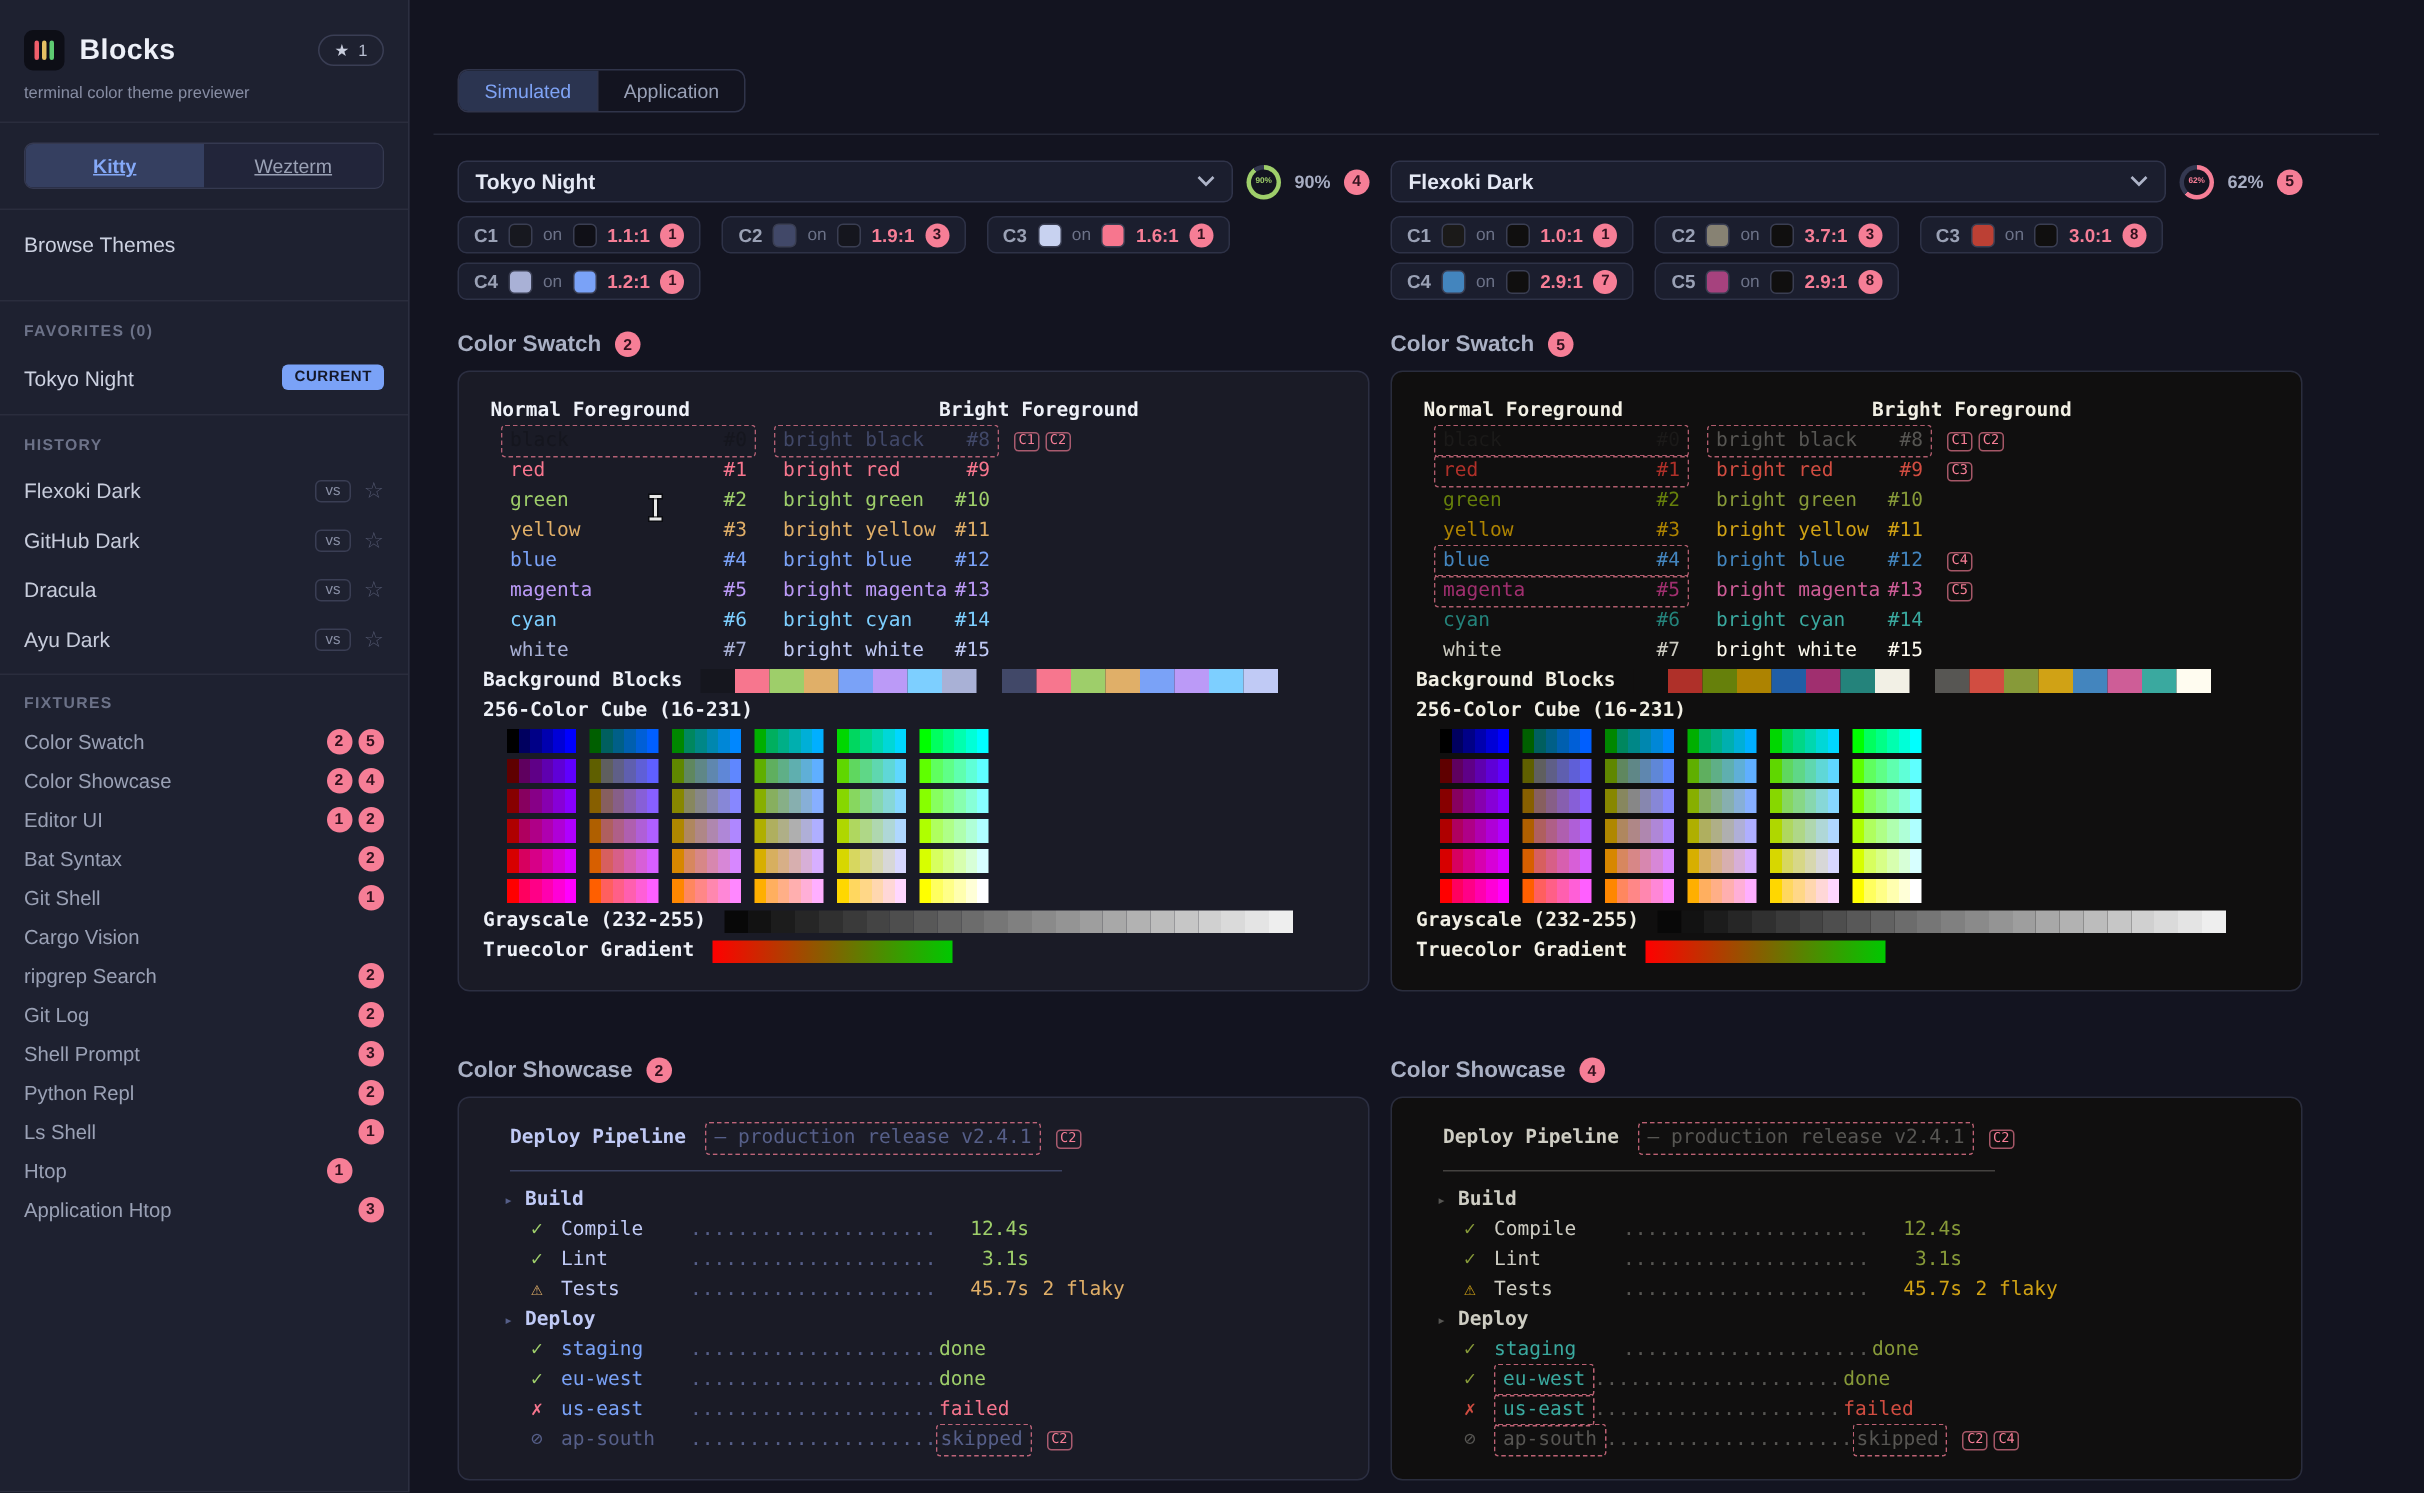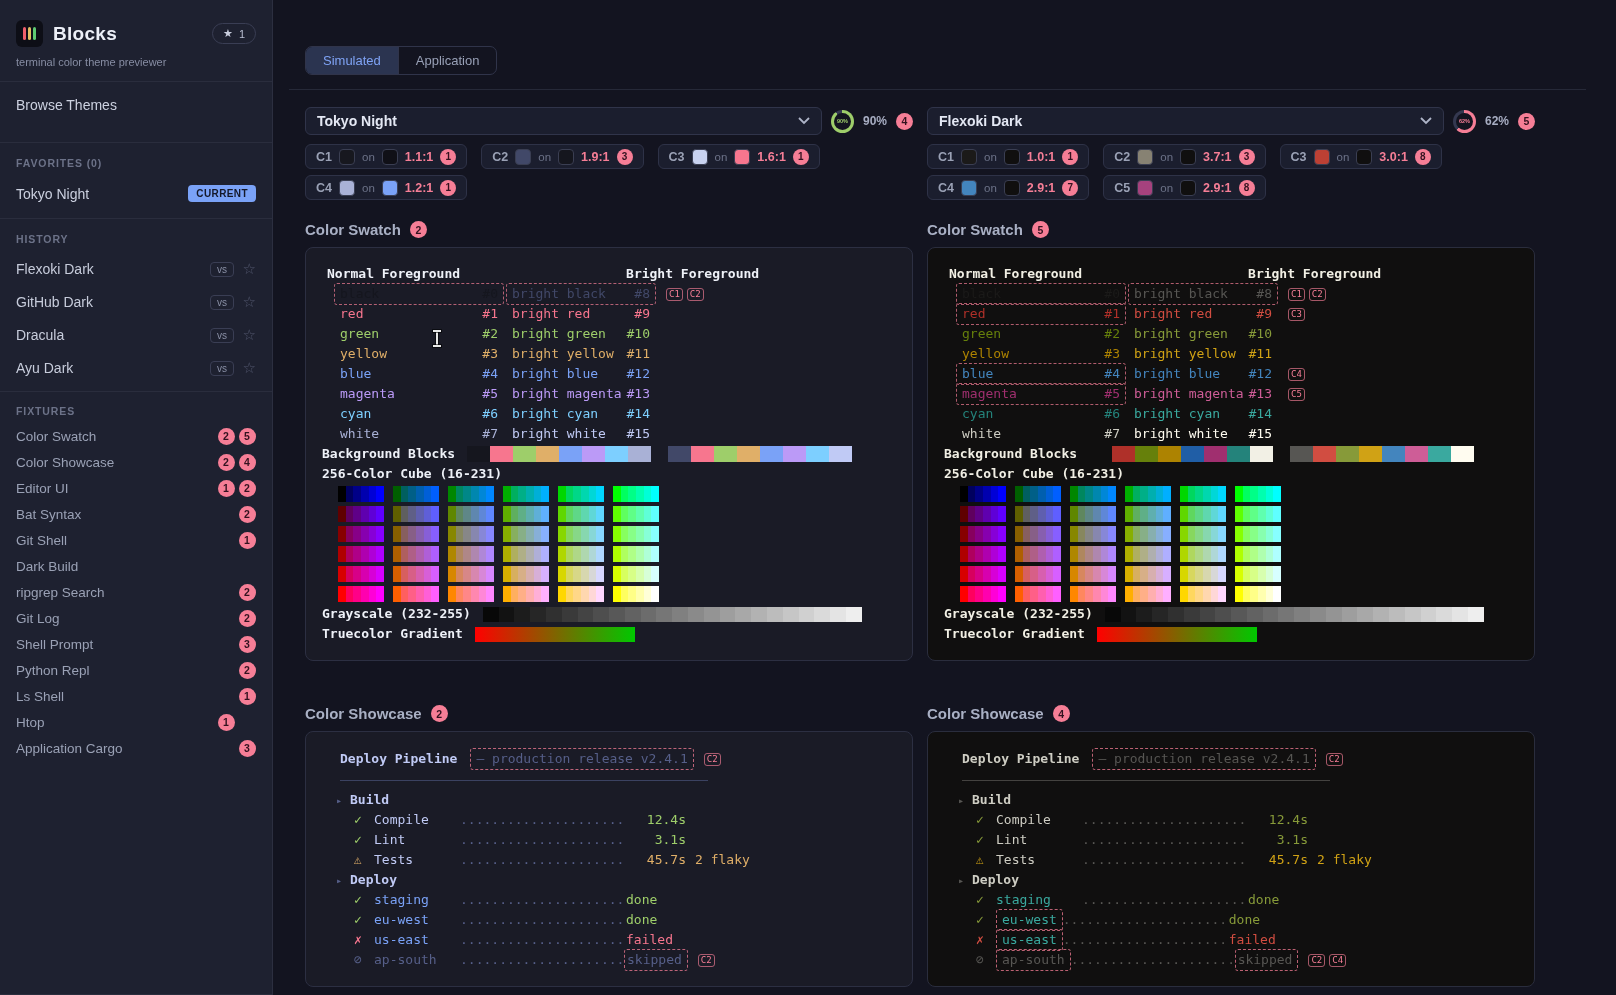--- a/index.html
+++ b/index.html
@@ -92,21 +92,21 @@
 
   .card { margin-top:9px; border-radius:8px; border:1px solid #2c2f42; padding:16px;
     font-family:"DejaVu Sans Mono", monospace; font-size:13px; line-height:20px; position:relative; }
 
   
   .trow { display:flex; height:20px; align-items:center; white-space:pre; }
   .thead { font-weight:bold; padding-left:5px; }
   .thead .h2 { display:inline-block; margin-left:166px; }
   .cell { display:flex; justify-content:space-between; padding:0 5px; border:1px dashed transparent; border-radius:3px; }
   .cell.n { width:170px; margin-left:12px; }
-  .cell.b { width:150px; margin-left:2px; }
+  .cell.b { width:150px; margin-left:12px; }
   .ctag { font-size:9px; border:1px solid rgba(246,126,150,.65); color:#f67e96; border-radius:3px;
     padding:0 2px; margin-left:4px; line-height:11px; display:inline-block; }
   .tags { display:flex; align-items:center; margin-left:6px; }
   .blk-row { display:flex; align-items:center; height:20px; }
   .blk-label { font-weight:bold; }
   .blocks { display:flex; margin-left:12px; }
   .blocks i { width:23px; height:16px; }
   .blocks.g2 { margin-left:17px; }
   .cube-row { display:flex; gap:9px; height:20px; align-items:center; margin-left:16px; }
   .cube-row i { width:46px; height:16px; }
@@ -153,20 +153,26 @@
           </div>
         <div class="app-name">Blocks</div>
         <div class="star-pill">
           <span class="st">★</span>
           <span>1</span>
         </div>
       </div>
       <div class="tagline">terminal color theme previewer</div>
     </div>
 
+    <div class="s-sec">
+      <div class="term-tabs" id="term-tabs">
+          <div class="term-tab active">Kitty</div>
+          <div class="term-tab">Wezterm</div>
+        </div>
+    </div>
 
     <div class="s-sec browse">
       <div class="browse-title">Browse Themes</div>
     </div>
 
     <div class="s-sec fav">
       <div class="sec-label">FAVORITES (0)</div>
       <div class="fav-row">
         <span class="fav-name">Tokyo Night</span>
         <span class="current-badge">CURRENT</span>
@@ -247,21 +253,21 @@
           <div class="fx-row">
             <span class="fx-name">Git Shell</span>
             <span class="fx-slots">
               <span class="fx-slot"></span>
               <span class="fx-slot">
                 <span class="badge">1</span>
               </span>
             </span>
           </div>
           <div class="fx-row">
-            <span class="fx-name">Dark Build</span>
+            <span class="fx-name">Cargo Vision</span>
             <span class="fx-slots">
               <span class="fx-slot"></span>
               <span class="fx-slot"></span>
             </span>
           </div>
           <div class="fx-row">
             <span class="fx-name">ripgrep Search</span>
             <span class="fx-slots">
               <span class="fx-slot"></span>
               <span class="fx-slot">
@@ -308,21 +314,21 @@
           <div class="fx-row">
             <span class="fx-name">Htop</span>
             <span class="fx-slots">
               <span class="fx-slot">
                 <span class="badge">1</span>
               </span>
               <span class="fx-slot"></span>
             </span>
           </div>
           <div class="fx-row">
-            <span class="fx-name">Application Cargo</span>
+            <span class="fx-name">Application Htop</span>
             <span class="fx-slots">
               <span class="fx-slot"></span>
               <span class="fx-slot">
                 <span class="badge">3</span>
               </span>
             </span>
           </div>
         </div>
     </div>
 

